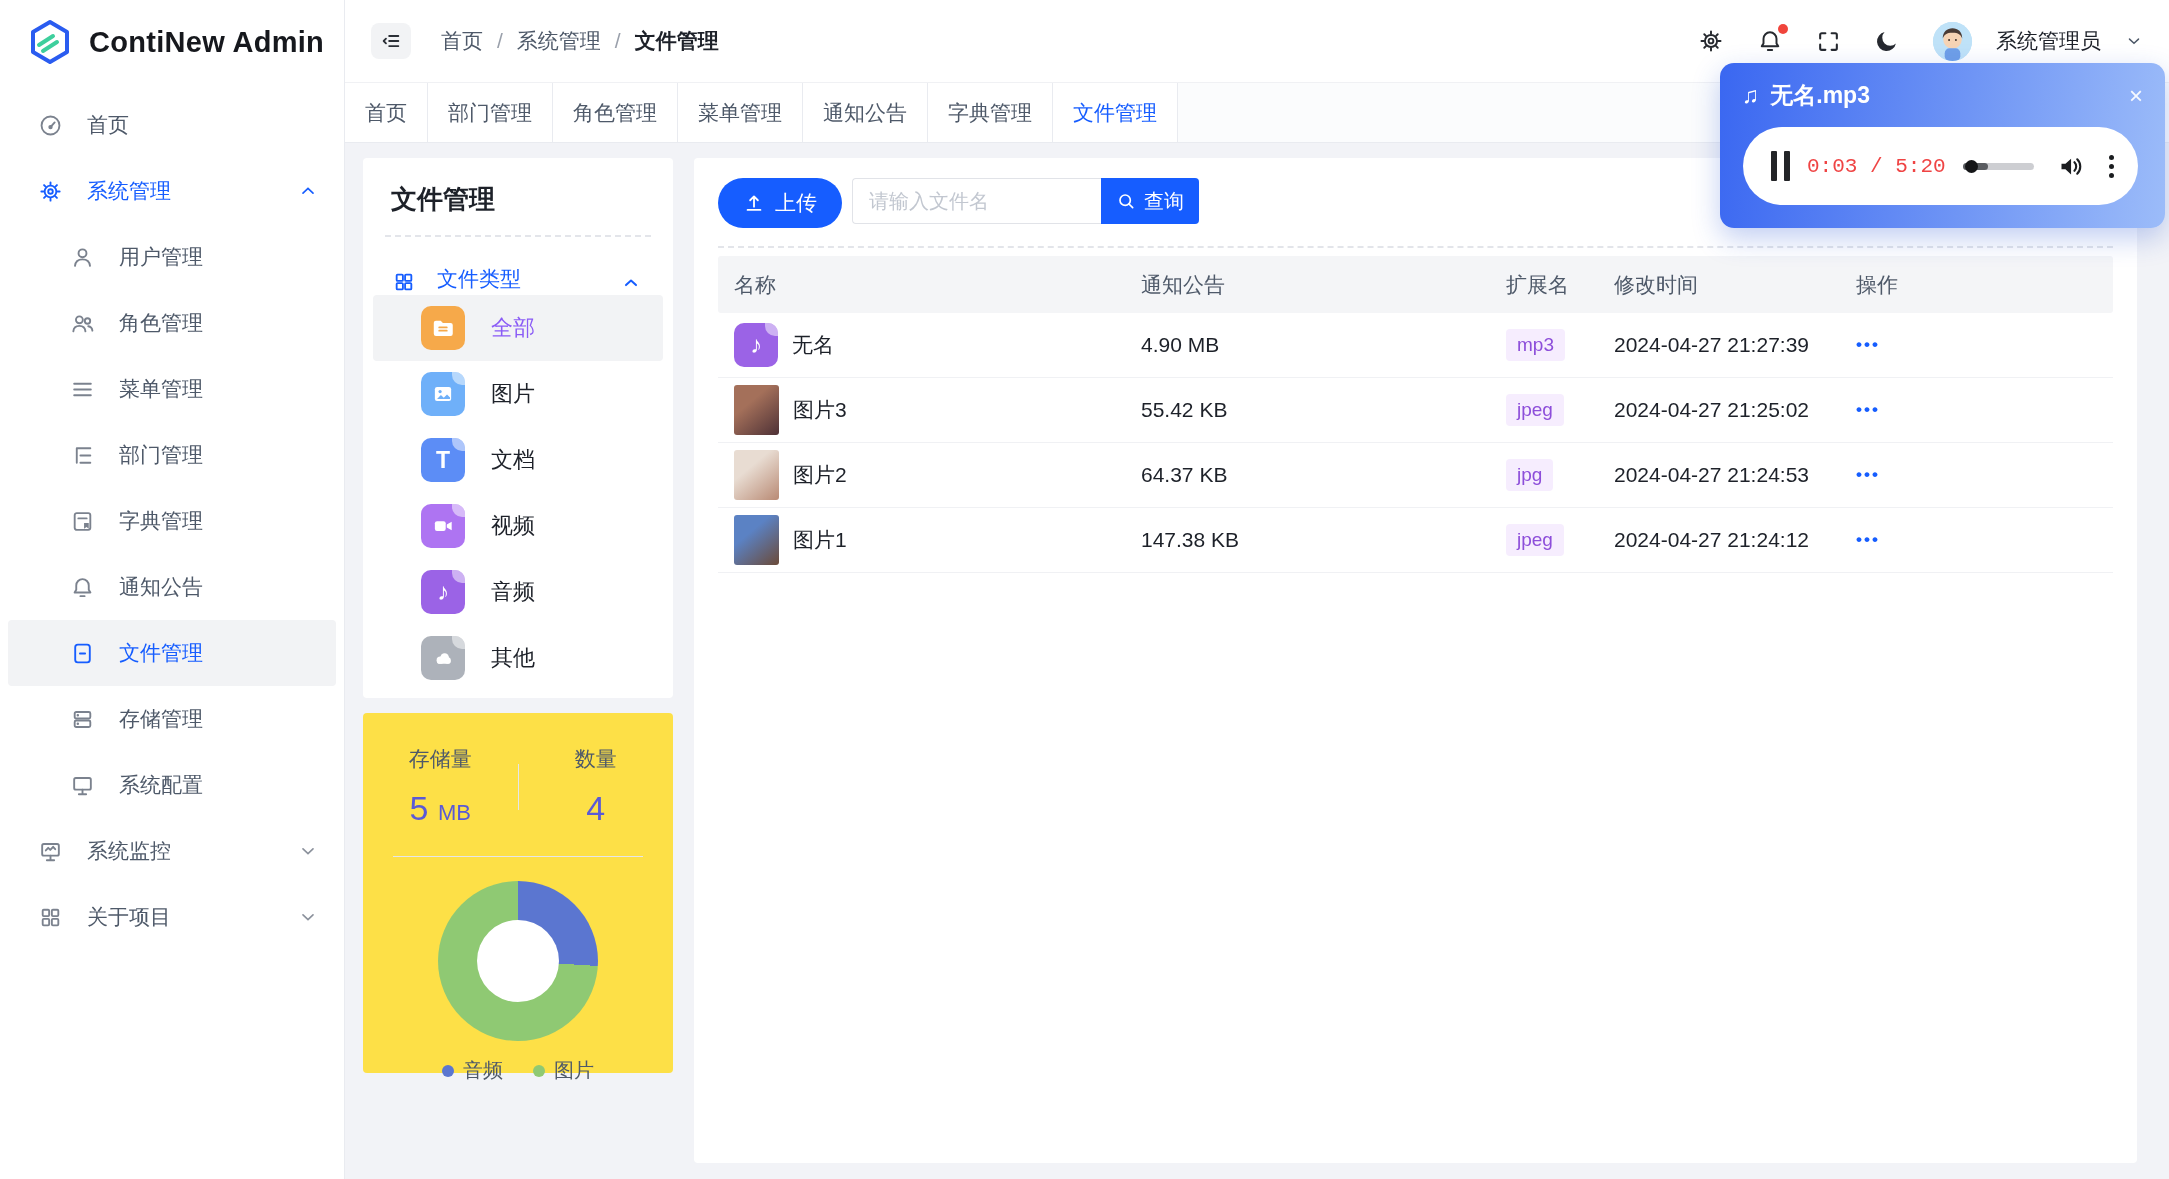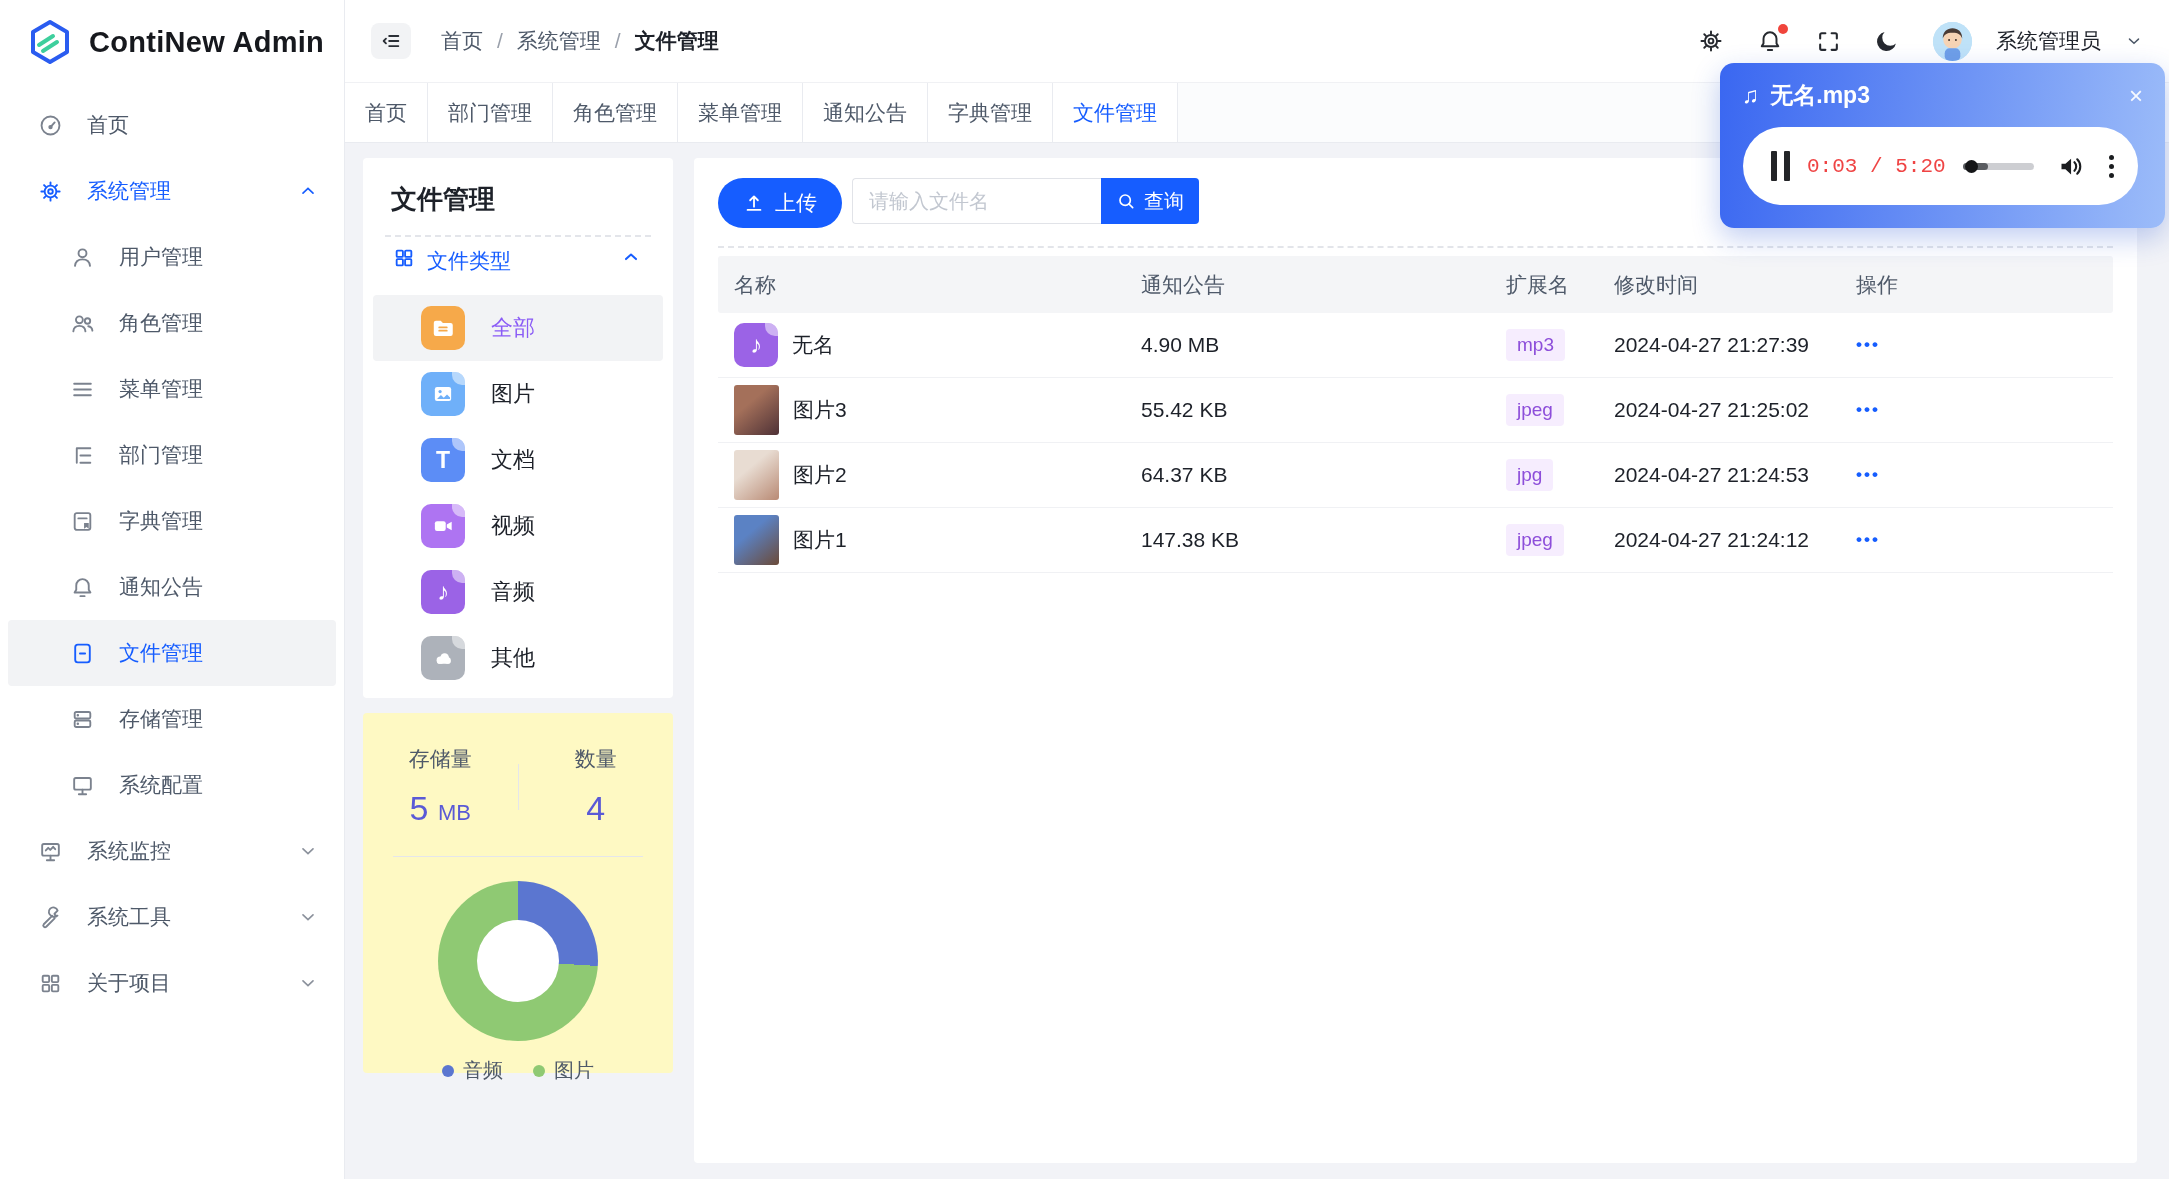--- a/index.html
+++ b/index.html
@@ -53,42 +53,42 @@
   .tab.active { color:#165DFF; }
 
   
   .content { position:absolute; left:345px; top:143px; right:0; bottom:0; background:#f2f3f7; }
 
   
   .tree-card { position:absolute; left:18px; top:15px; width:310px; height:540px;
     background:#fff; border-radius:4px; padding:20px 20px 0 20px; }
   .panel-title { font-size:26px; font-weight:600; color:#1d2129; padding-left:8px; padding-top:4px; }
   .dashed-div { border-top:2px dashed #e3e5ea; margin:18px 2px 10px 2px; }
-  .group-row { display:flex; align-items:flex-start; height:46px; padding-left:10px; gap:12px; cursor:pointer; }
+  .group-row { display:flex; align-items:flex-end; height:46px; padding-left:10px; gap:22px; cursor:pointer; }
   .group-label { color:#165DFF; font-size:21px; }
   .group-chevron { margin-left:auto; margin-right:12px; color:#165DFF; }
   .tree { margin:2px -10px 0 -10px; }
   .titem { display:flex; align-items:center; height:66px; padding-left:48px; gap:26px;
     font-size:22px; color:#1d2129; border-radius:4px; cursor:pointer; }
   .titem.selected { background:#f2f3f5; color:#8b5cf6; }
   .ficon { width:44px; height:44px; border-radius:10px; position:relative;
     display:flex; align-items:center; justify-content:center; color:#fff; flex:0 0 44px; }
   .ficon.file::after { content:""; position:absolute; top:0; right:0; width:13px; height:13px;
     background:rgba(255,255,255,.5); border-bottom-left-radius:10px; border-top-right-radius:10px; }
   .ficon .glyph-letter { font-size:23px; font-weight:700; color:#fff; }
   .ficon .glyph-note { font-size:24px; color:#fff; line-height:1; }
   .ficon-all   { background:#f6a94a; }
   .ficon-img   { background:#6fb0f9; }
   .ficon-doc   { background:#5c8df6; }
   .ficon-video { background:#ae74f2; }
   .ficon-audio { background:#9b63e6; }
   .ficon-other { background:#adb2ba; }
 
   .stats-card { position:absolute; left:18px; top:570px; width:310px; height:360px;
-    background:#fef9c3; border-radius:4px; padding:32px 0 0 0; }
+    background:#fde047; border-radius:4px; padding:32px 0 0 0; }
   .stats-row { display:flex; align-items:center; }
   .stat { flex:1; text-align:center; }
   .stat-label { font-size:21px; color:#4e5969; }
   .stat-value { margin-top:16px; font-size:34px; color:#5a5ad6; font-weight:500; }
   .stat-unit { font-size:22px; }
   .stat-div { width:1px; height:46px; background:#e5e6eb; }
   .stats-hr { border-top:1px solid #e5e6eb; margin:28px 30px 24px 30px; }
   .donut { width:160px; height:160px; border-radius:50%; margin:0 auto; position:relative;
     background:conic-gradient(#5b76d0 0 26%, #8fc973 26% 100%); }
   .donut::after { content:""; position:absolute; left:50%; top:50%; width:82px; height:82px;
@@ -301,34 +301,20 @@
         </svg>
       </span>
       <span>系统监控</span>
       <span class="mi-chevron">
         <svg viewBox="0 0 24 24" width="20" height="20" fill="none" stroke="currentColor" stroke-width="2" stroke-linecap="round">
             <path d="M6 9.5l6 5.5 6-5.5"></path>
           </svg>
       </span>
     </div>
 
-    <div class="menu-item">
-      <span class="mi-icon">
-        <svg viewBox="0 0 24 24" width="25" height="25" fill="none" stroke="currentColor" stroke-width="1.8" stroke-linecap="round" stroke-linejoin="round">
-          <path d="M13.6 10.4L5.5 18.5a1.7 1.7 0 0 0 2.4 2.4l8.1-8.1"></path>
-          <path d="M13.3 10.7a4.3 4.3 0 1 1 5.5-5.3l-3 3 .9 1.9 2-.1a4.3 4.3 0 0 1-5.4.5z"></path>
-        </svg>
-      </span>
-      <span>系统工具</span>
-      <span class="mi-chevron">
-        <svg viewBox="0 0 24 24" width="20" height="20" fill="none" stroke="currentColor" stroke-width="2" stroke-linecap="round">
-            <path d="M6 9.5l6 5.5 6-5.5"></path>
-          </svg>
-      </span>
-    </div>
 
     <div class="menu-item">
       <span class="mi-icon">
         <svg viewBox="0 0 24 24" width="25" height="25" fill="none" stroke="currentColor" stroke-width="1.8">
           <rect x="4.5" y="4.5" width="6.2" height="6.2" rx="1"></rect>
             <rect x="13.3" y="4.5" width="6.2" height="6.2" rx="1"></rect>
           <rect x="4.5" y="13.3" width="6.2" height="6.2" rx="1"></rect>
             <rect x="13.3" y="13.3" width="6.2" height="6.2" rx="1"></rect>
         </svg>
       </span>

